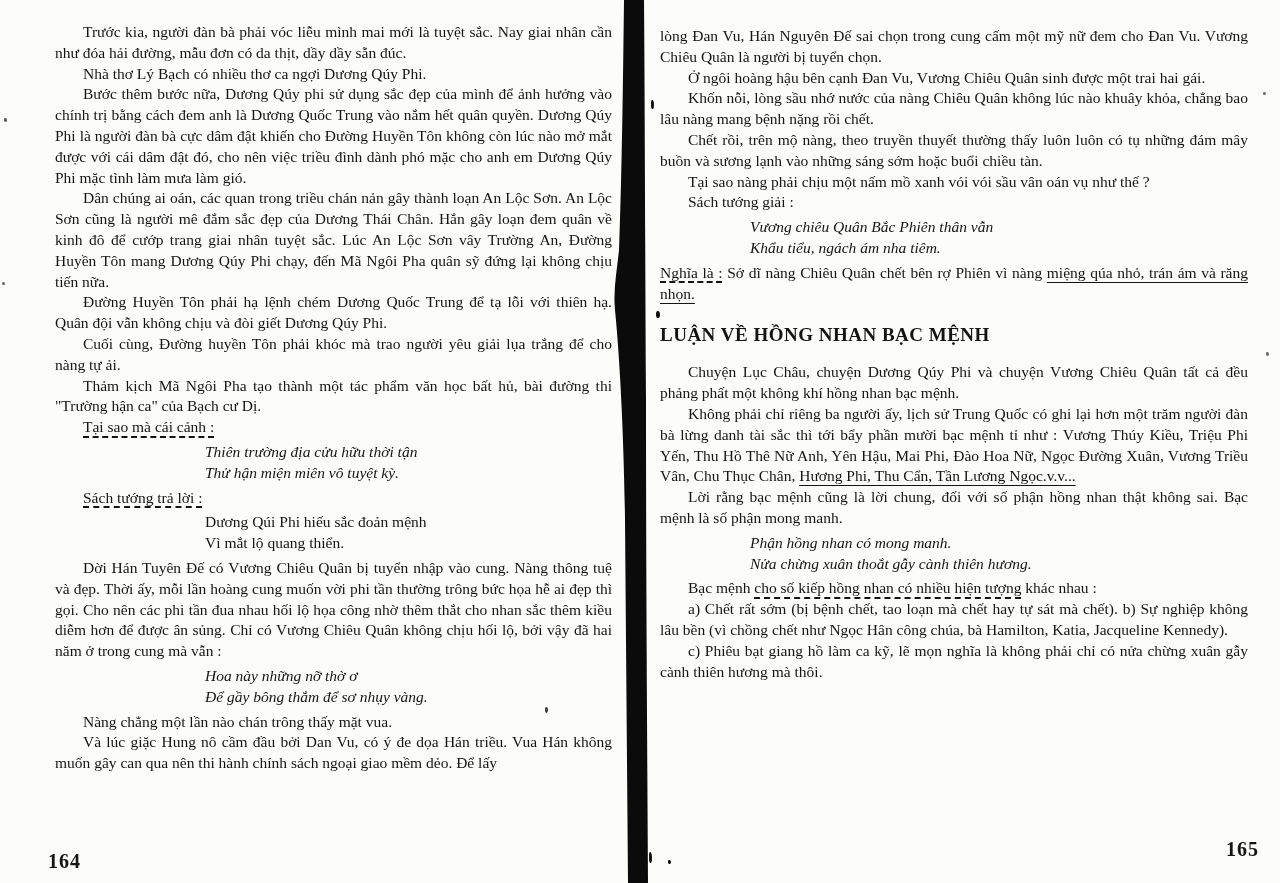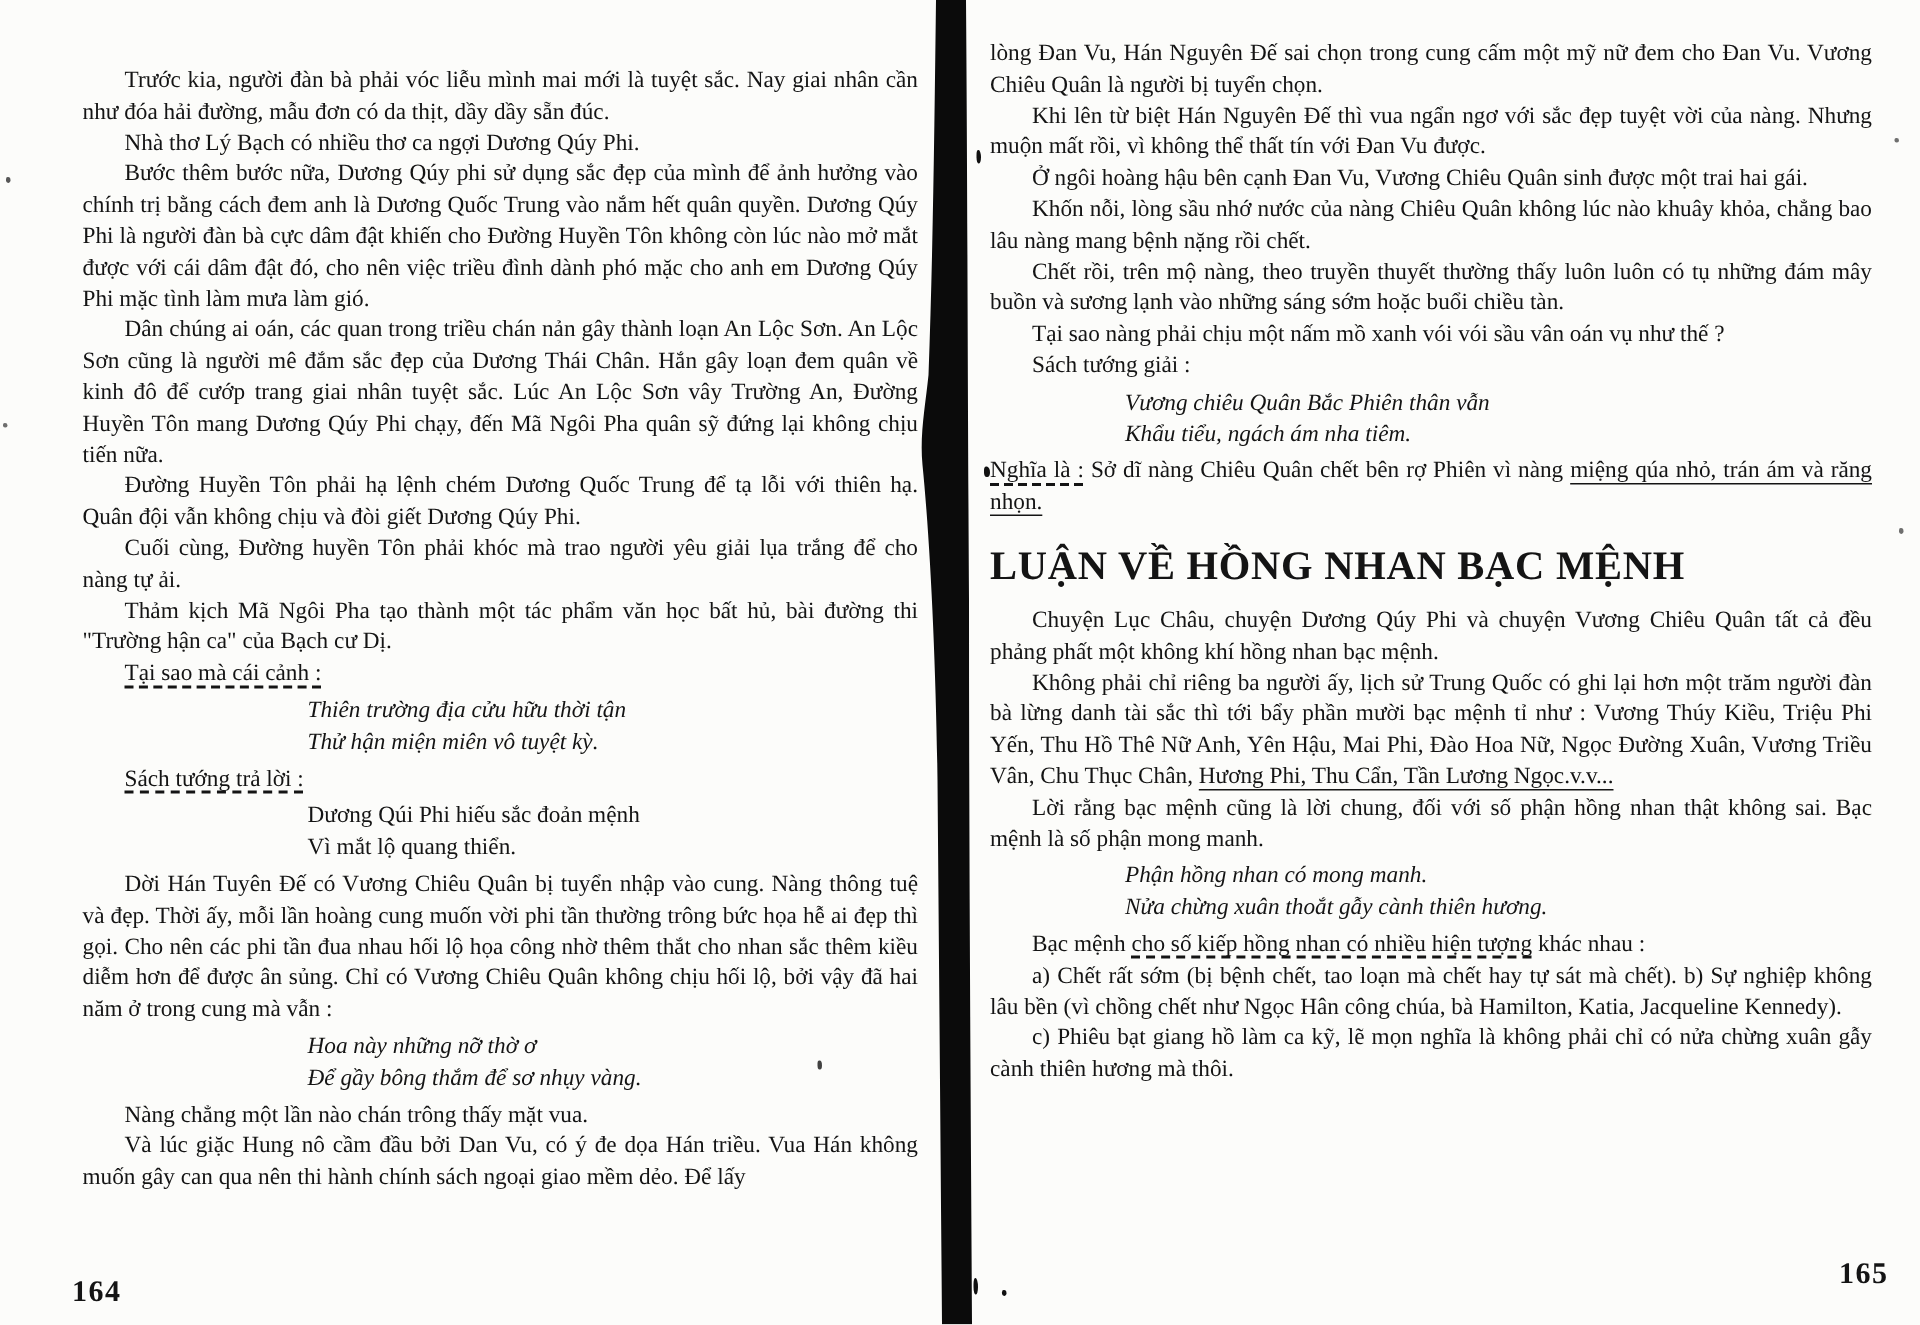--- a/index.html
+++ b/index.html
@@ -2,34 +2,34 @@
 <html><head>
 <meta charset="utf-8">
 <style>
   html,body{margin:0;padding:0;}
   body{
     width:1280px;height:883px;position:relative;overflow:hidden;
     background:#fcfcfa;color:#141414;
     font-family:"Liberation Serif","DejaVu Serif",serif;
   }
   .page{position:absolute;font-size:15.5px;line-height:20.8px;text-align:justify;}
-  .page-left{left:55px;top:44px;width:557px;}
+  .page-left{left:55px;top:22px;width:557px;}
   .page-right{left:660px;top:26px;width:588px;}
   p{margin:0;}
   .body{text-indent:28px;}
   .noindent{text-indent:0;}
   .verse{margin:4px 0 4px 150px;text-align:left;}
   .page-right .verse{margin-left:90px;}
   .italic{font-style:italic;}
   .verse div{white-space:nowrap;}
   .label{text-indent:28px;}
   .u-dash{text-decoration:underline;text-decoration-style:dashed;text-underline-offset:4px;text-decoration-thickness:1.5px;margin-top:43px;}
   .u-solid{text-decoration:underline;text-underline-offset:4px;text-decoration-thickness:1.2px;}
   .heading{
-    font-size:27px;line-height:30px;font-weight:600;letter-spacing:.5px;
+    font-size:19px;line-height:30px;font-weight:600;letter-spacing:.5px;
     margin:16px 0 12px 0;text-align:left;text-indent:0;font-style:normal;
   }
   .page-number{position:absolute;font-size:20px;font-weight:bold;letter-spacing:1px;}
   .pn-left{left:48px;top:850px;}
   .pn-right{left:1226px;top:838px;font-weight:600;}
   .gutter{position:absolute;left:608px;top:0;width:60px;height:883px;}
   .speck{position:absolute;background:#111;border-radius:40% 60% 50% 50%;display:block;}
 </style>
 </head>
 <body>
@@ -56,21 +56,20 @@
   <div class="verse italic">
     <div>Hoa này những nỡ thờ ơ</div>
     <div>Để gầy bông thắm để  sơ nhụy vàng.</div>
   </div>
   <p class="body">Nàng chẳng một lần nào chán trông thấy mặt vua.</p>
   <p class="body">Và lúc giặc Hung nô cầm đầu bởi Dan Vu, có ý đe dọa Hán triều. Vua Hán không muốn gây can qua nên thi hành chính sách ngoại giao mềm dẻo. Để lấy</p>
 </div>
 
 <div class="page page-right">
   <p class="body noindent">lòng Đan Vu, Hán Nguyên Đế sai chọn trong cung cấm một mỹ nữ đem cho Đan Vu. Vương Chiêu Quân là người bị tuyển chọn.</p>
-  <p class="body">Khi lên từ biệt Hán Nguyên Đế thì vua ngẩn ngơ với sắc đẹp tuyệt vời của nàng. Nhưng muộn mất rồi, vì không thể thất tín với Đan Vu được.</p>
   <p class="body">Ở ngôi hoàng hậu bên cạnh Đan  Vu, Vương Chiêu Quân sinh được một trai hai gái.</p>
   <p class="body">Khốn nỗi, lòng sầu nhớ nước của nàng Chiêu Quân không lúc nào khuây khỏa, chẳng bao lâu nàng mang bệnh nặng rồi chết.</p>
   <p class="body">Chết rồi, trên mộ nàng, theo truyền thuyết thường thấy luôn luôn có tụ những đám mây buồn và sương lạnh vào những sáng sớm hoặc buổi chiều tàn.</p>
   <p class="body">Tại sao nàng phải chịu một nấm mồ xanh vói vói sầu vân oán vụ như thế ?</p>
   <p class="body">Sách tướng giải :</p>
   <div class="verse italic">
     <div>Vương chiêu Quân Bắc Phiên thân vẫn</div>
     <div>Khẩu tiểu, ngách ám nha tiêm.</div>
   </div>
   <p class="body noindent"><span class="u-dash">Nghĩa là :</span><span> Sở dĩ nàng Chiêu Quân chết bên rợ Phiên vì nàng </span><span class="u-solid">miệng qúa nhỏ, trán ám và răng nhọn.</span></p>

